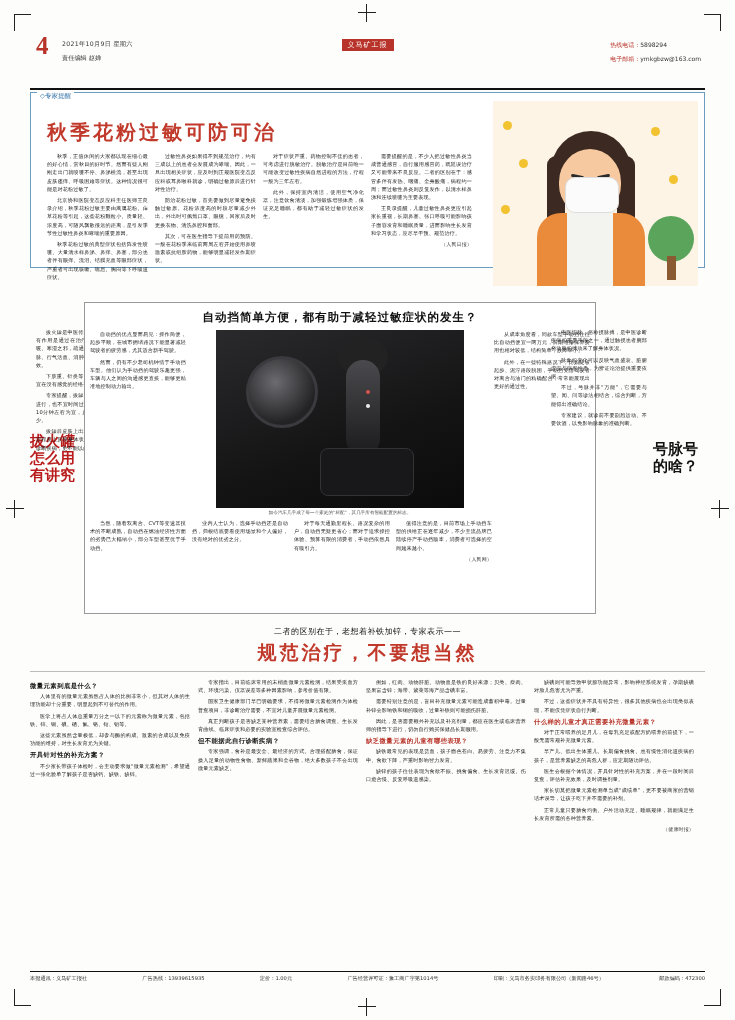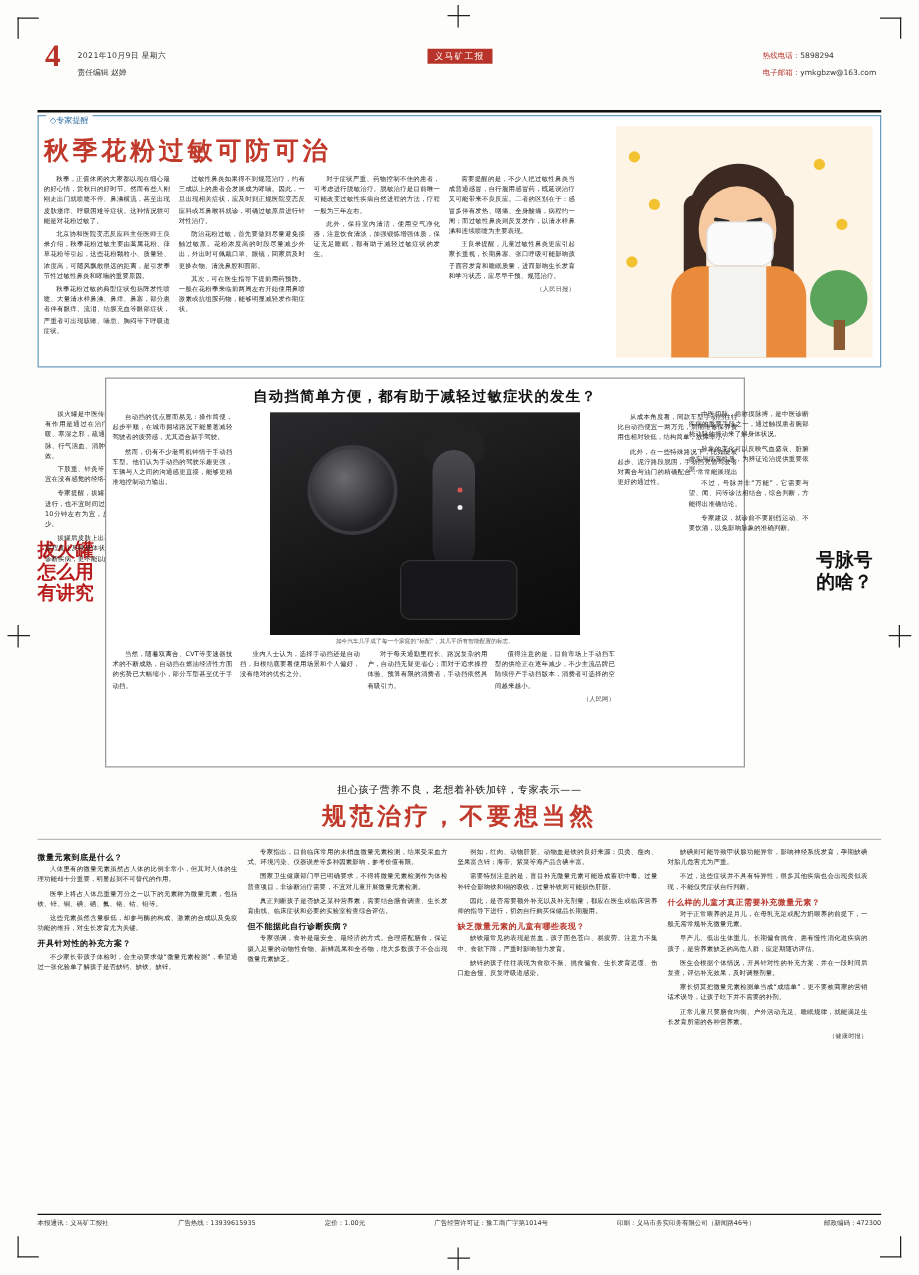--- a/index.html
+++ b/index.html
@@ -46,21 +46,21 @@
   }
   .mast-contacts{position:absolute;right:4px;top:8px;text-align:left;font-size:6px;color:#333;line-height:14px;}
   .mast-contacts .k{color:#b8342a;}
   .body-col{
     font-size:5.1px;line-height:8.2px;text-align:justify;color:#222;
     letter-spacing:.15px;
   }
   .body-col p{margin:0 0 3px 0;text-indent:10px;}
 
   
-  .sec1{position:absolute;left:0;top:62px;width:675px;height:202px;border:1px solid #6a9dbf;padding:4px;box-sizing:border-box;background:#fff;}
+  .sec1{position:absolute;left:0;top:62px;width:675px;height:176px;border:1px solid #6a9dbf;padding:16px;box-sizing:border-box;background:#fff;}
   .tag{
     position:absolute;left:6px;top:-1px;font-size:6.5px;color:#2b6ca3;background:#fff;padding:0 3px;
   }
   .sec1 h1{
     margin:10px 0 2px 0;text-align:left;color:#c0392b;font-size:20px;letter-spacing:3px;
     font-family:"Liberation Serif",serif;font-weight:bold;
   }
   .sec1-cols{display:flex;gap:7px;margin-top:6px;}
   .sec1-cols .c{width:101px;}
   .illo{
@@ -275,21 +275,21 @@
         <p>专家建议，就诊前不要剧烈运动、不要饮酒，以免影响脉象的准确判断。</p>
       </div>
 
       <div class="vtitle right" style="position:absolute;right:0;top:0;align-items:flex-end;">
         <span>号脉号的啥？</span>
       </div>
     </div>
 
     <div class="sec3">
       <div class="sec3-head">
-        <div class="sec3-kicker">担心孩子营养不良，老想着补铁加锌，专家表示——</div>
+        <div class="sec3-kicker">二者的区别在于，老想着补铁加锌，专家表示——</div>
         <div class="sec3-title">规范治疗，不要想当然</div>
       </div>
       <div class="sec3-divider"></div>
 
       <div class="sec3-cols">
 
         <div class="c body-col">
           <div class="sub">微量元素到底是什么？</div>
           <p>人体里有的微量元素虽然占人体的比例非常小，但其对人体的生理功能却十分重要，明显起到不可替代的作用。</p>
           <p>医学上将占人体总重量万分之一以下的元素称为微量元素，包括铁、锌、铜、碘、硒、氟、铬、钴、钼等。</p>

